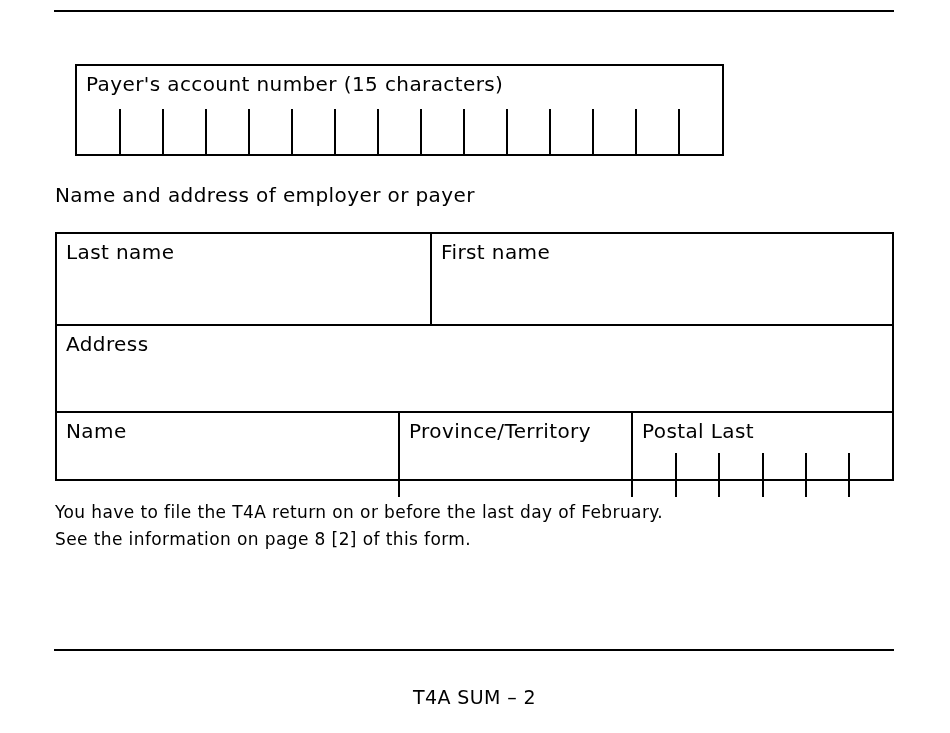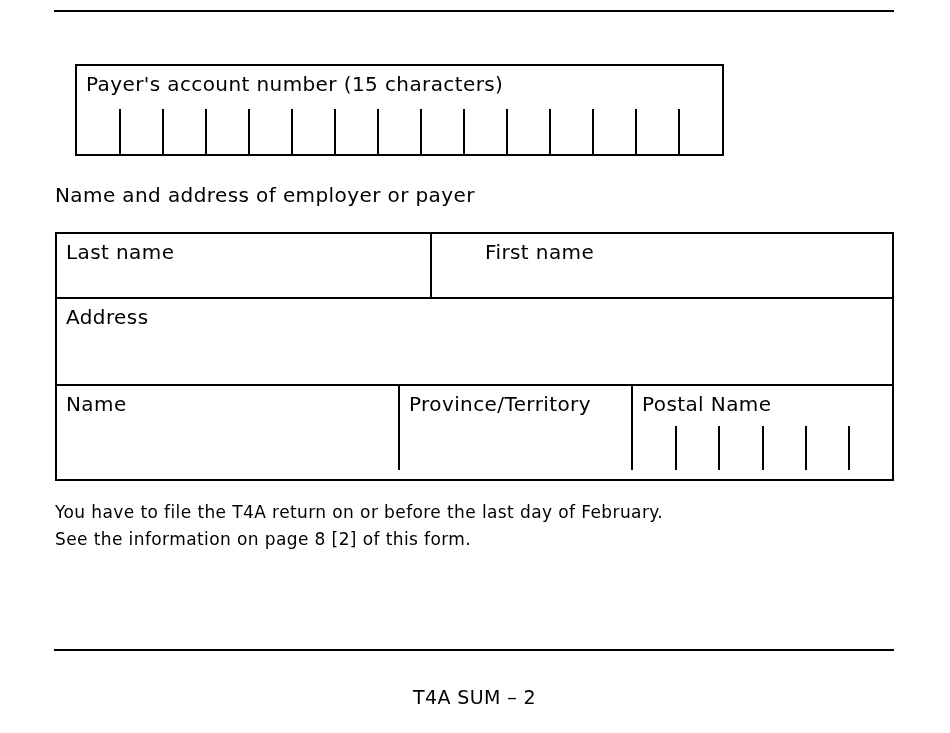--- a/index.html
+++ b/index.html
@@ -79,21 +79,21 @@
     height: 249px;
     border: 2px solid #000000;
     box-sizing: border-box;
   }
   .row {
     position: relative;
     width: 100%;
     box-sizing: border-box;
     display: flex;
   }
-  .row-1 { height: 65px; border-bottom: 2px solid #000000; gap: 44px; }
+  .row-1 { height: 92px; border-bottom: 2px solid #000000; }
   .row-2 { height: 87px; border-bottom: 2px solid #000000; }
   .row-3 { height: 84px; }
   .cell {
     position: relative;
     box-sizing: border-box;
     height: 100%;
   }
   .cell .label {
     position: absolute;
     left: 9px;
@@ -174,21 +174,21 @@
       </div>
     </div>
     <div class="row row-3">
       <div class="cell cell-city">
         <div class="label">Name</div>
       </div>
       <div class="cell cell-prov">
         <div class="label">Province/Territory</div>
       </div>
       <div class="cell cell-postal">
-        <div class="label">Postal Name</div>
+        <div class="label">Postal Last</div>
         <div class="comb">
             <div class="tick" style="left: 16.6667%;"></div>
             <div class="tick" style="left: 33.3333%;"></div>
             <div class="tick" style="left: 50%;"></div>
             <div class="tick" style="left: 66.6667%;"></div>
             <div class="tick" style="left: 83.3333%;"></div>
           </div>
       </div>
     </div>
   </div>

